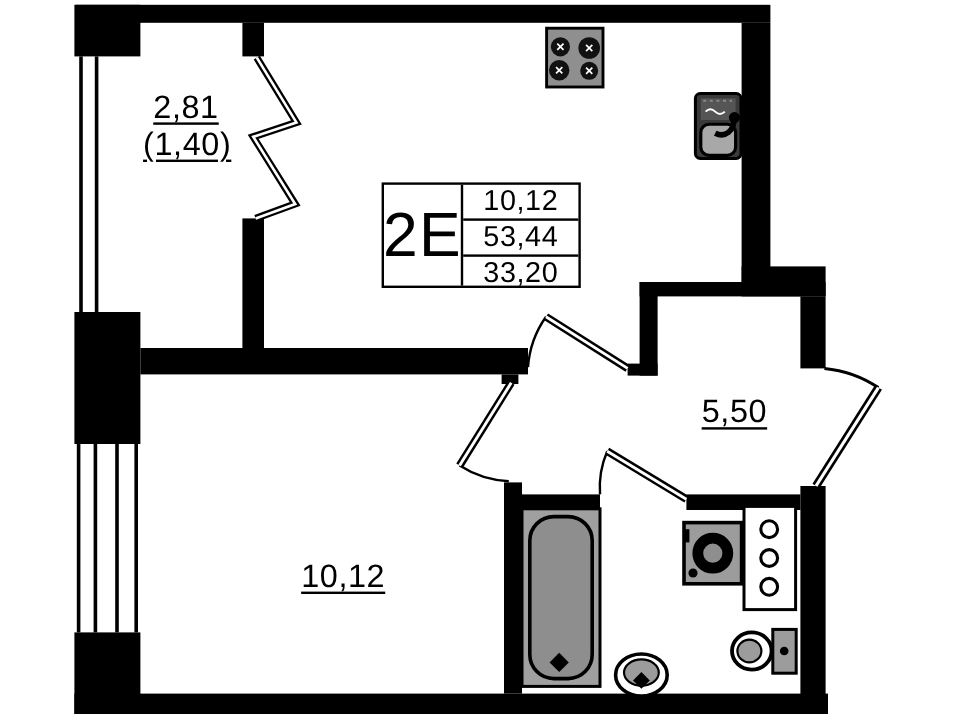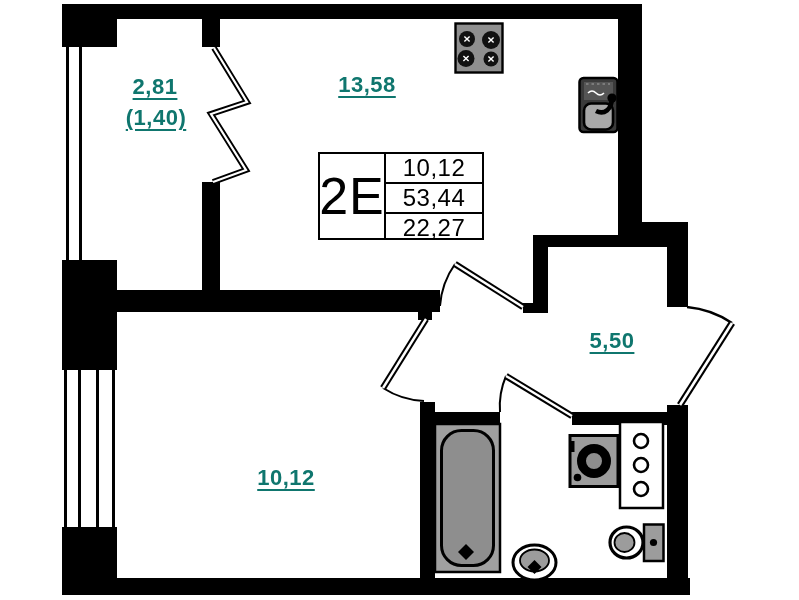--- a/index.html
+++ b/index.html
@@ -2,21 +2,21 @@
 <html><head>
 <meta charset="utf-8">
 <style>
   html,body{margin:0;padding:0;background:#ffffff;}
   .stage{
     position:relative;width:799px;height:600px;background:#ffffff;overflow:hidden;
     font-family:"Liberation Sans", sans-serif;color:#000;
   }
   .w{position:absolute;background:#000;}
   .lbl{
-    position:absolute;text-align:center;font-size:22px;font-weight:700;color:#0f766e;
+    position:absolute;text-align:center;font-size:27px;font-weight:400;color:#000000;
     text-decoration:underline;text-decoration-thickness:2px;text-underline-offset:4px;
     letter-spacing:0.5px;white-space:nowrap;
   }
   .svg-layer{position:absolute;left:0;top:0;}
   .info{
     position:absolute;left:318px;top:152px;width:166px;height:88px;
     border:2.5px solid #000;background:#fff;display:flex;box-sizing:border-box;
   }
   .info-type{
     width:64px;border-right:2.5px solid #000;display:flex;align-items:center;justify-content:center;
@@ -148,26 +148,25 @@
 
     <g>
       <ellipse cx="534.5" cy="562.5" rx="21.5" ry="17.5" fill="#fff" stroke="#000" stroke-width="3"></ellipse>
       <ellipse cx="534.5" cy="560.5" rx="14.5" ry="11" fill="#9c9c9c" stroke="#000" stroke-width="1.8"></ellipse>
       <path d="M534.5,560 l7,7 l-7,7 l-7,-7 z" fill="#000"></path>
     </g>
   </svg>
 
   <div class="lbl" style="left:112px;top:74px;width:86px;">2,81</div>
   <div class="lbl" style="left:106px;top:105px;width:100px;">(1,40)</div>
-  <div class="lbl" style="left:318px;top:72px;width:98px;">13,58</div>
   <div class="lbl" style="left:570px;top:328px;width:84px;">5,50</div>
   <div class="lbl" style="left:238px;top:465px;width:96px;">10,12</div>
 
   <div class="info">
     <div class="info-type">2E</div>
     <div class="info-rows">
       <div class="info-row">10,12</div>
       <div class="info-row">53,44</div>
-      <div class="info-row">22,27</div>
+      <div class="info-row">33,20</div>
     </div>
   </div>
 
 </div>
 
 </body></html>

